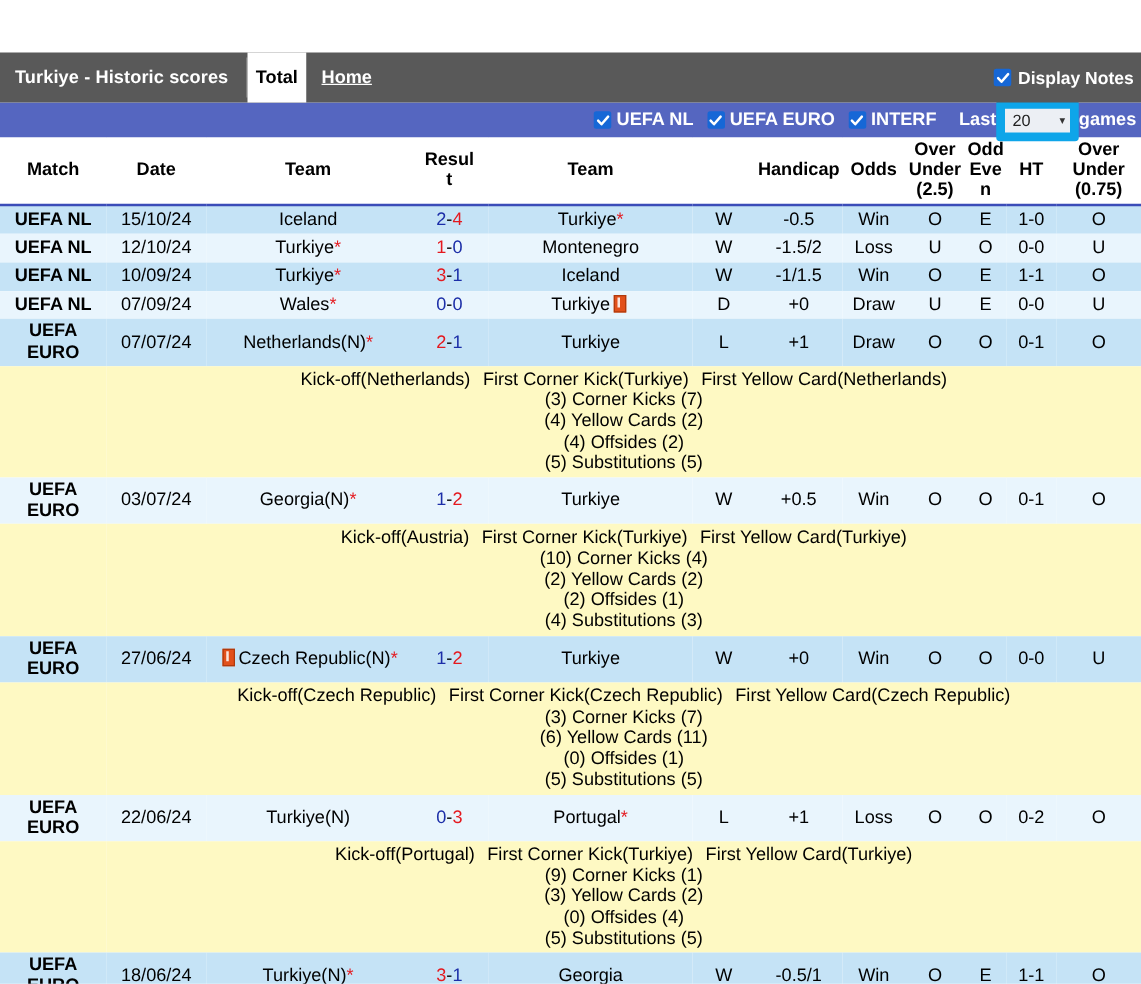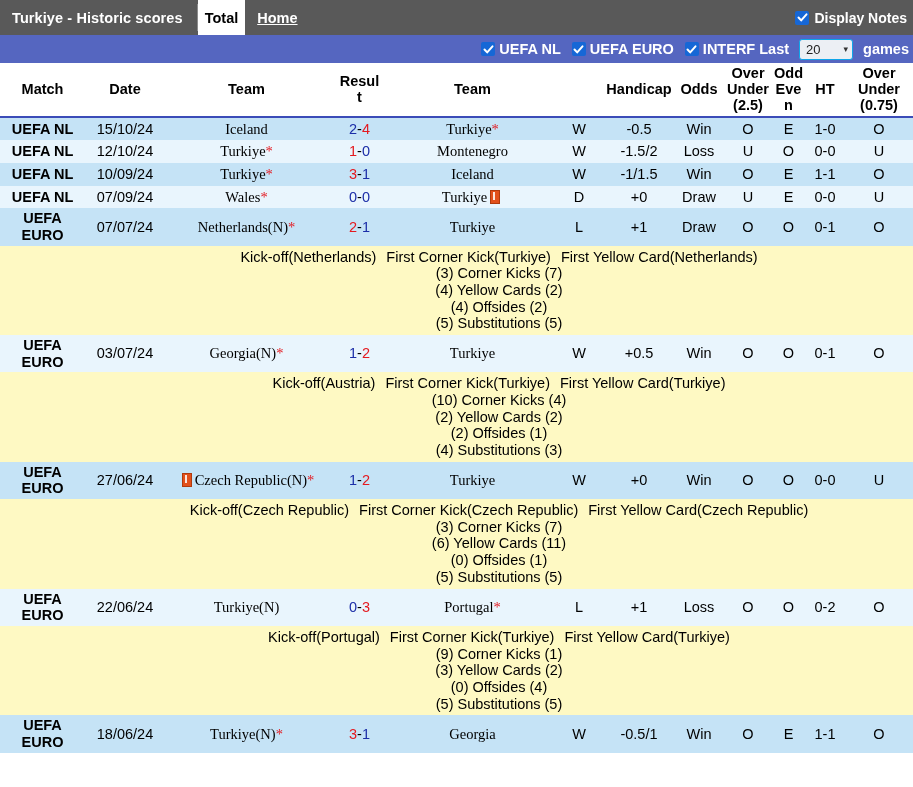--- a/index.html
+++ b/index.html
@@ -3,22 +3,23 @@
 <meta charset="utf-8">
 <style>
   html,body{margin:0;padding:0;}
   body{
     width:913px;height:787px;overflow:hidden;
     font-family:"Liberation Sans","DejaVu Sans",sans-serif;
     background:#ffffff;
   }
   
   .tabbar{
-    height:35px;background:#595959;display:flex;align-items:stretch;
+    height:40px;background:#595959;display:flex;align-items:stretch;
     position:relative;
+    margin-top:42px;
   }
   .tab-title{
     display:flex;align-items:center;padding:0 14px 0 12px;
     color:#ffffff;font-size:14.5px;font-weight:bold;letter-spacing:.1px;
   }
   .tab-sep{width:1px;background:#8c8c8c;margin:4px 0;}
   .tab-active{
     background:#ffffff;color:#000000;font-size:14.5px;font-weight:bold;
     display:flex;align-items:center;padding:0 7px;
   }
@@ -38,24 +39,24 @@
   .cbx svg{display:block;}
   
   .filterbar{
     height:28px;background:#5566c0;display:flex;align-items:center;
     justify-content:flex-end;gap:0;padding-right:4px;
   }
   .filt{
     display:flex;align-items:center;gap:4px;margin-left:11px;
     color:#ffffff;font-size:14.5px;font-weight:bold;
   }
-  .lastwrap{display:flex;align-items:center;gap:10px;margin-left:4px;}
+  .lastwrap{display:flex;align-items:center;gap:0;margin-left:18px;}
   .lastlabel,.gameslabel{color:#fff;font-size:14.5px;font-weight:bold;}
   .sel{
-    background:#eceff4;border:1px solid #0ea5e9;border-radius:3px;
+    background:#eceff4;border:7px solid #0ea5e9;border-radius:3px;
     height:19px;min-width:42px;display:flex;align-items:center;
     justify-content:space-between;padding:0 4px 0 6px;
     font-size:13px;color:#222;
   }
   .sel .car{font-size:9px;margin-left:4px;color:#333;}
   
   table.scores{border-collapse:collapse;width:913px;table-layout:fixed;}
   table.scores th{
     font-size:14.5px;font-weight:bold;color:#000;background:#ffffff;
     padding:2px 1px;vertical-align:middle;line-height:1.12;
@@ -87,21 +88,21 @@
   .star{color:#e4191f;}
   .rcard{
     display:inline-block;width:8px;height:12px;background:#e2501b;
     border:1px solid #b03a0d;vertical-align:-2px;margin:0 3px;
     position:relative;
   }
   .rcard::after{
     content:"";position:absolute;left:2px;top:1px;width:2px;height:8px;
     background:#ffffff;opacity:.85;
   }
-  .nowrap{white-space:nowrap;font-family:Liberation Serif, serif;}
+  .nowrap{white-space:nowrap;}
 </style>
 </head>
 <body>
 
 <div class="tabbar">
   <div class="tab-title">Turkiye - Historic scores</div>
   <div class="tab-sep"></div>
   <div class="tab-active">Total</div>
   <div class="tab-link">Home</div>
   <div class="displaynotes">

